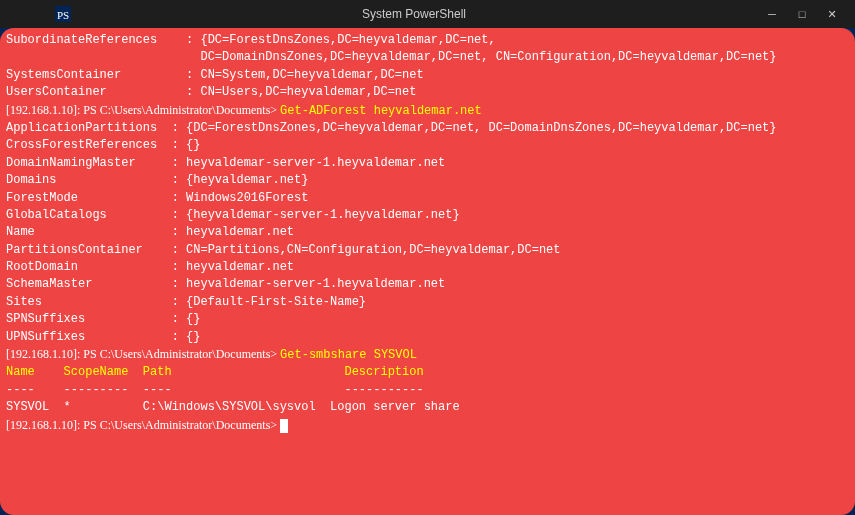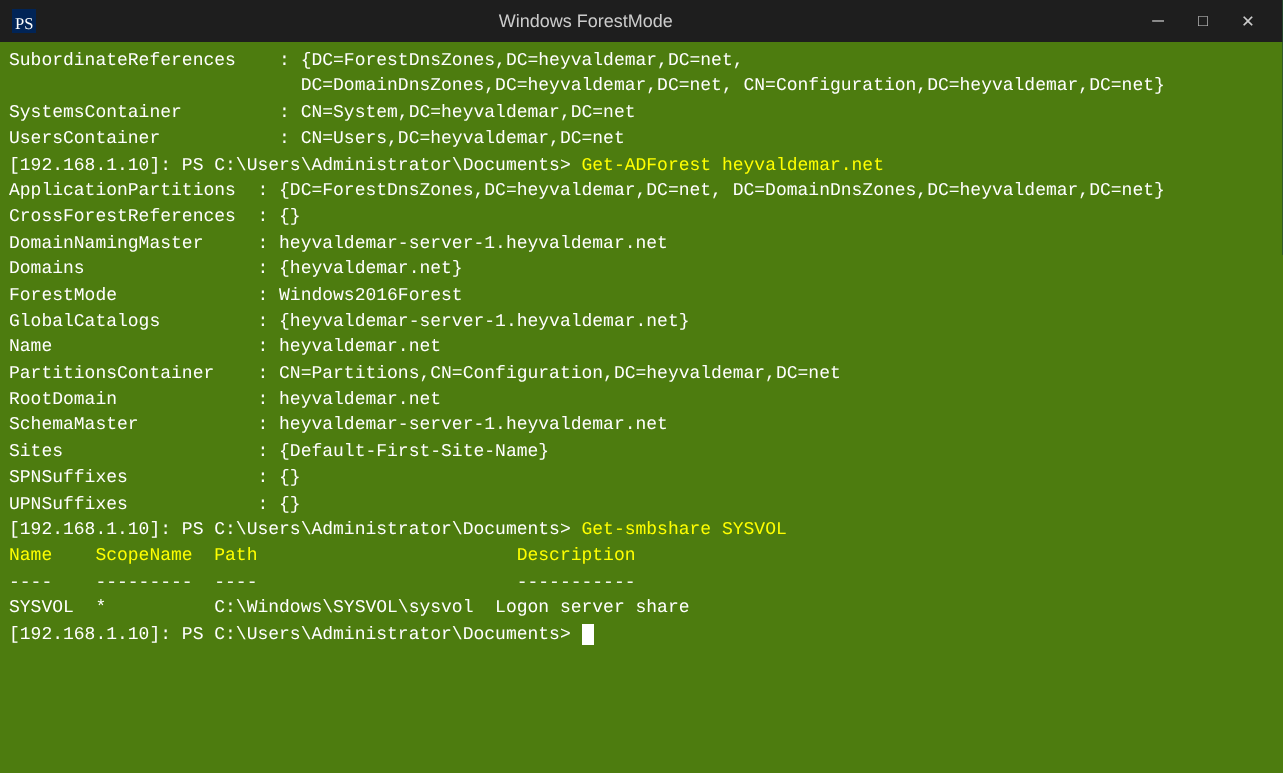--- a/index.html
+++ b/index.html
@@ -20,20 +20,21 @@
       padding: 0 8px;
       gap: 6px;
       user-select: none;
     }
     .title-bar-icon {
       width: 16px;
       height: 16px;
       display: flex;
       align-items: center;
       justify-content: center;
+      margin-left: 47px;
     }
     .title-bar-text {
       flex: 1;
       text-align: center;
       font-size: 12px;
       color: #cccccc;
       font-family: 'Segoe UI', sans-serif;
     }
     .title-bar-controls {
       display: flex;
@@ -44,49 +45,50 @@
       height: 28px;
       display: flex;
       align-items: center;
       justify-content: center;
       font-size: 11px;
       color: #cccccc;
       cursor: pointer;
       font-family: 'Segoe UI', sans-serif;
     }
     .terminal {
-      background: #4d7c0f;
+      background: #ef4444;
       padding: 4px 6px;
       height: calc(515px - 28px);
       overflow: hidden;
       line-height: 1.45;
       white-space: pre;
+      border-radius: 14px;
     }
-    .prompt { color: #ffffff; }
+    .prompt { color: #ffffff; font-family: Liberation Serif, serif; }
     .cmd { color: #ffff00; }
     .header-col { color: #ffff00; margin-top: 23px; }
     .cursor {
       display: inline-block;
       width: 8px;
       height: 14px;
       background: #ffffff;
       vertical-align: text-bottom;
     }
   </style>
 </head>
 <body>
 
 <div class="title-bar">
   <div class="title-bar-icon">
     <svg width="16" height="16" viewBox="0 0 16 16">
       <rect width="16" height="16" fill="#012456"></rect>
       <text x="2" y="13" font-size="11" fill="white" font-family="Consolas">PS</text>
     </svg>
   </div>
-  <div class="title-bar-text">Windows ForestMode</div>
+  <div class="title-bar-text">System PowerShell</div>
   <div class="title-bar-controls">
     <div class="title-bar-btn">─</div>
     <div class="title-bar-btn">□</div>
     <div class="title-bar-btn close">✕</div>
   </div>
 </div>
 
 <div class="terminal" id="terminal"><div>SubordinateReferences    : {DC=ForestDnsZones,DC=heyvaldemar,DC=net,</div><div>                           DC=DomainDnsZones,DC=heyvaldemar,DC=net, CN=Configuration,DC=heyvaldemar,DC=net}</div><div>SystemsContainer         : CN=System,DC=heyvaldemar,DC=net</div><div>UsersContainer           : CN=Users,DC=heyvaldemar,DC=net</div><div></div><div></div><div><span class="prompt">[192.168.1.10]: PS C:\Users\Administrator\Documents&gt; </span><span class="cmd">Get-ADForest heyvaldemar.net</span></div><div></div><div>ApplicationPartitions  : {DC=ForestDnsZones,DC=heyvaldemar,DC=net, DC=DomainDnsZones,DC=heyvaldemar,DC=net}</div><div>CrossForestReferences  : {}</div><div>DomainNamingMaster     : heyvaldemar-server-1.heyvaldemar.net</div><div>Domains                : {heyvaldemar.net}</div><div>ForestMode             : Windows2016Forest</div><div>GlobalCatalogs         : {heyvaldemar-server-1.heyvaldemar.net}</div><div>Name                   : heyvaldemar.net</div><div>PartitionsContainer    : CN=Partitions,CN=Configuration,DC=heyvaldemar,DC=net</div><div>RootDomain             : heyvaldemar.net</div><div>SchemaMaster           : heyvaldemar-server-1.heyvaldemar.net</div><div>Sites                  : {Default-First-Site-Name}</div><div>SPNSuffixes            : {}</div><div>UPNSuffixes            : {}</div><div></div><div></div><div><span class="prompt">[192.168.1.10]: PS C:\Users\Administrator\Documents&gt; </span><span class="cmd">Get-smbshare SYSVOL</span></div><div></div><div><span class="header-col">Name    ScopeName  Path                        Description</span></div><div>----    ---------  ----                        -----------</div><div>SYSVOL  *          C:\Windows\SYSVOL\sysvol  Logon server share</div><div></div><div><span class="prompt">[192.168.1.10]: PS C:\Users\Administrator\Documents&gt; </span><span class="cursor"></span></div></div>
 
 </body></html>

